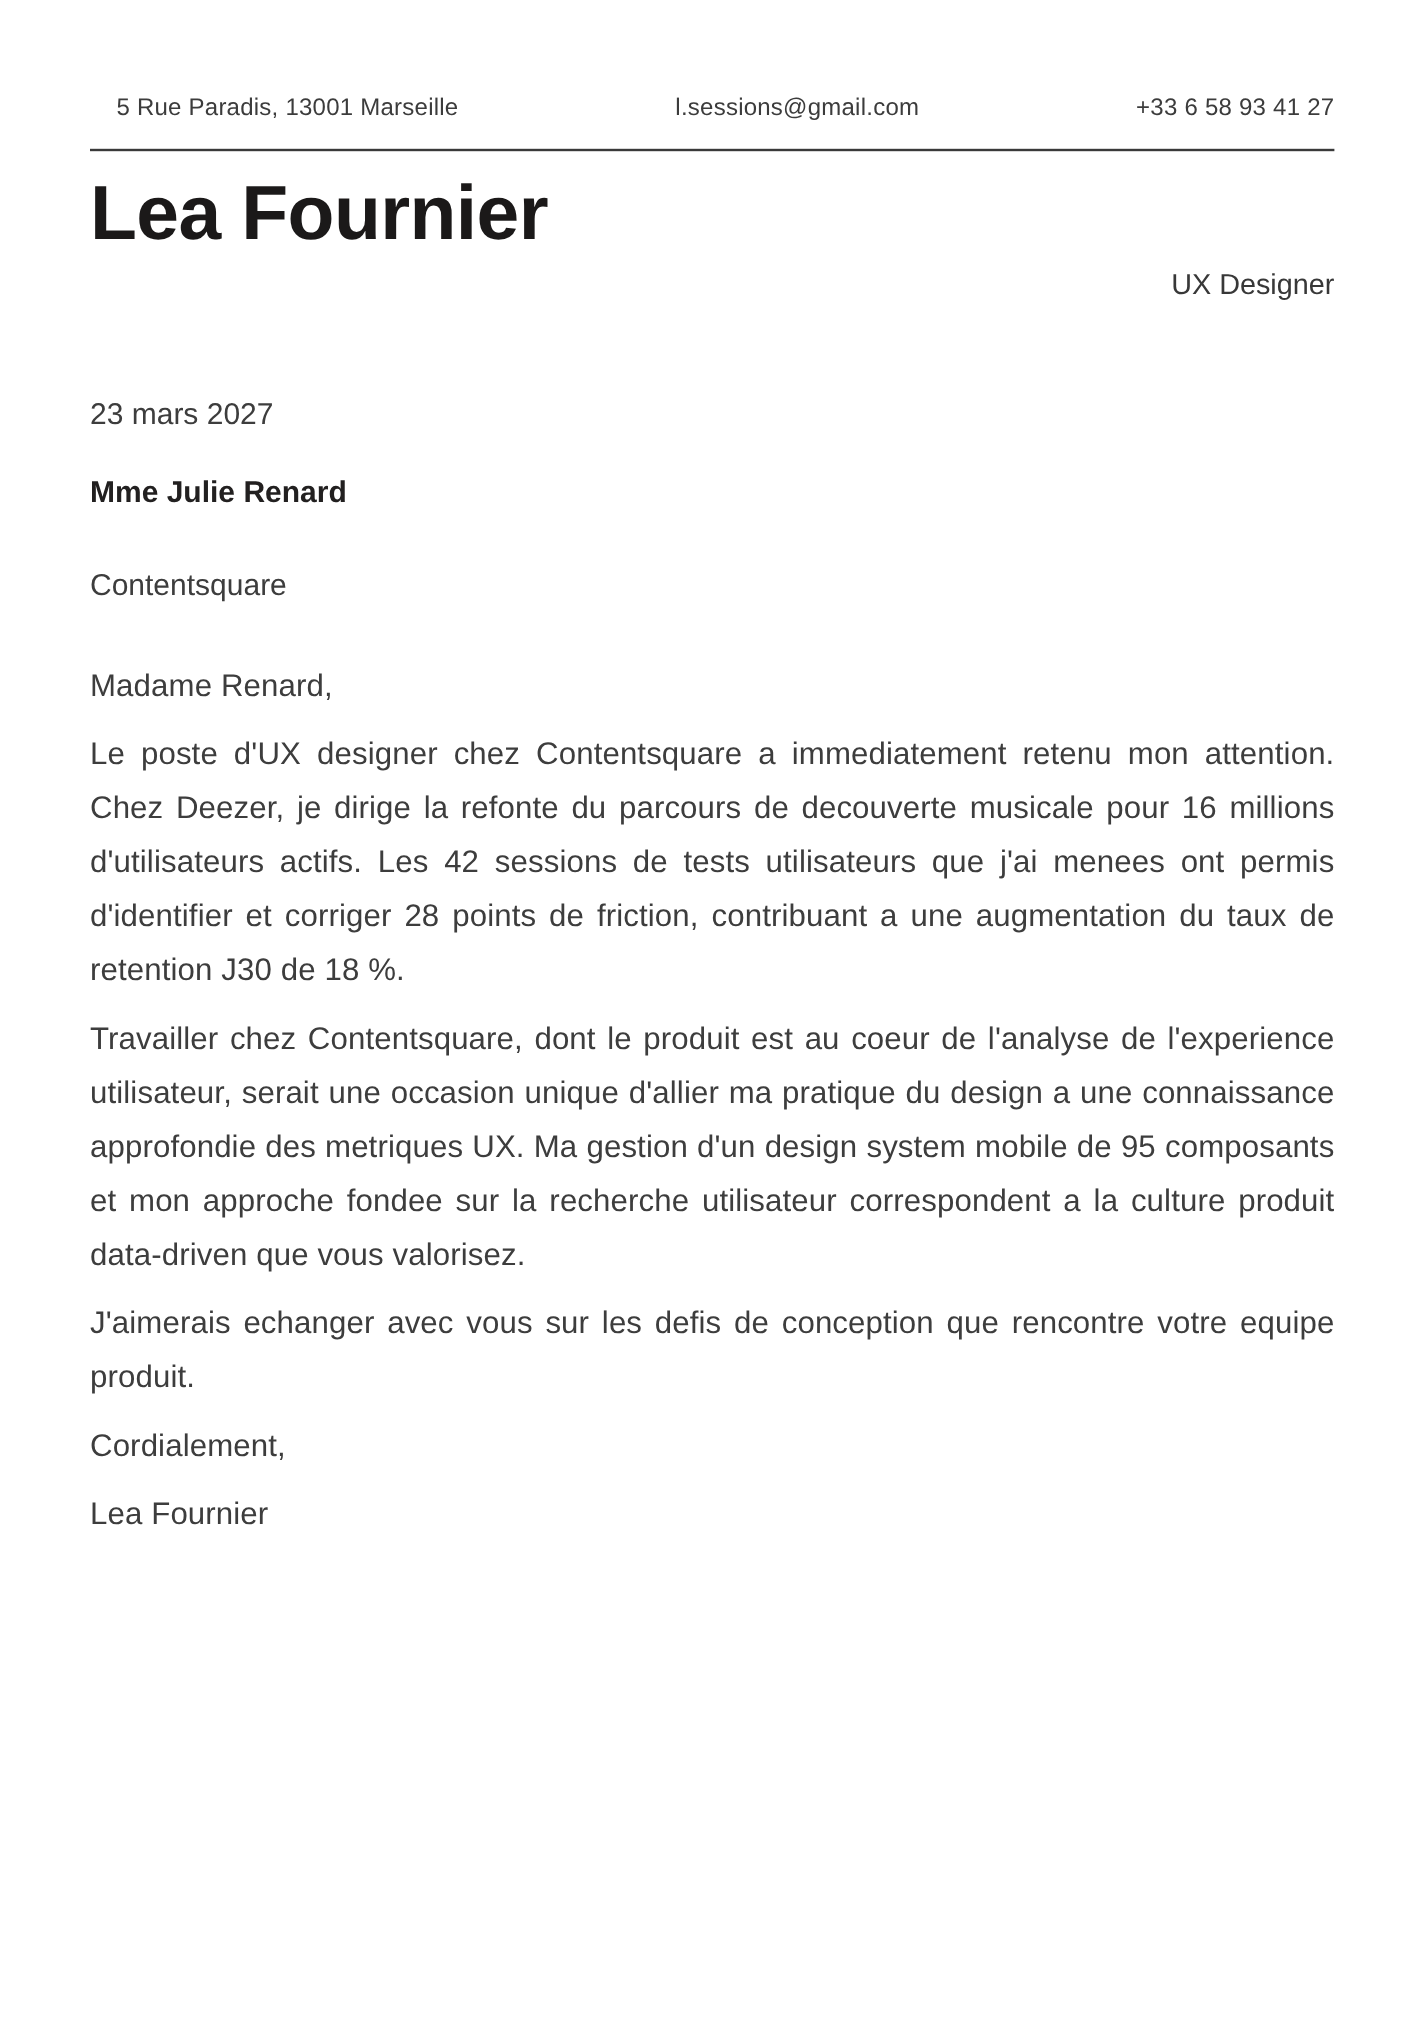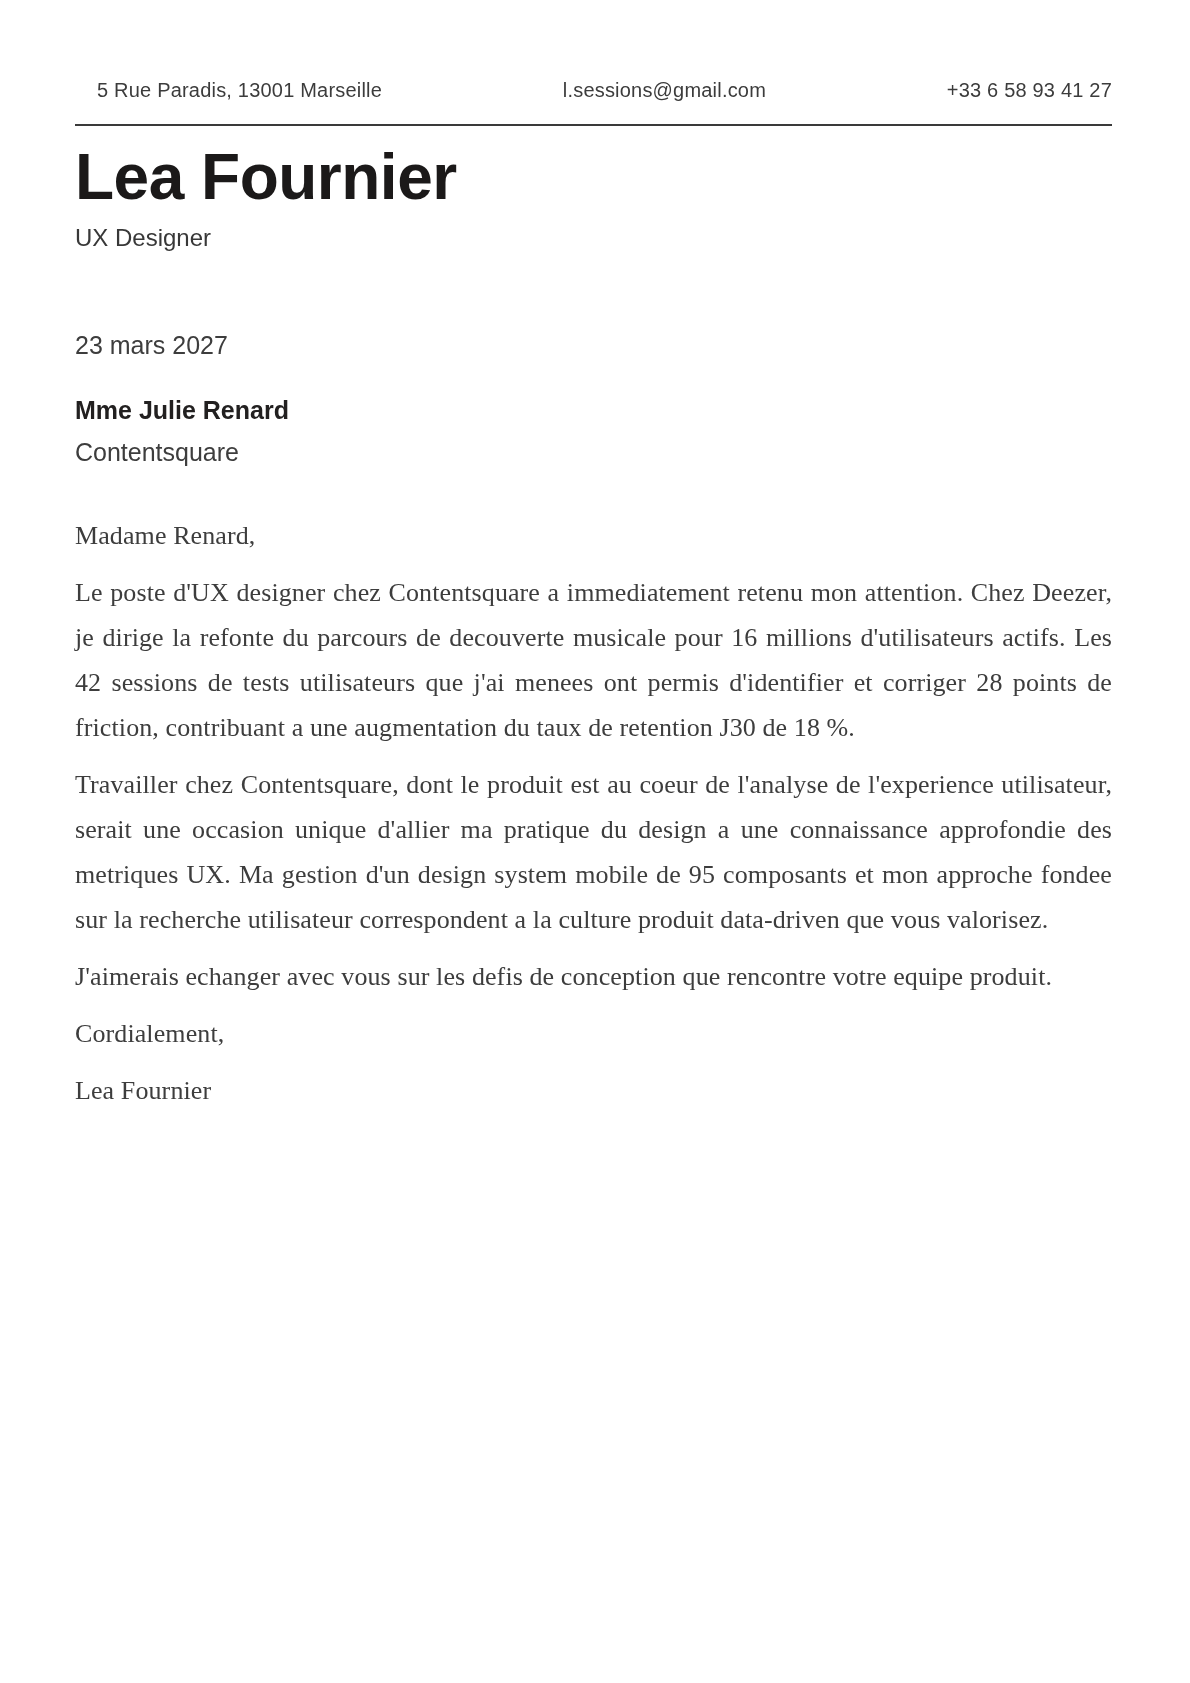--- a/index.html
+++ b/index.html
@@ -35,44 +35,44 @@
     font-weight: 800;
     color: #1b1919;
     letter-spacing: -0.5px;
   }
   .page-subtitle {
     margin: 6px 0 0 0;
     font-size: 24px;
     line-height: 1.3;
     color: #383838;
     font-weight: 400;
+    text-align: right;
   }
   .date-line {
     margin: 76px 0 0 0;
     font-size: 25px;
     line-height: 1.3;
     color: #3d3d3d;
   }
   .recipient-block {
     margin: 28px 0 0 0;
     font-size: 25px;
     line-height: 42px;
   }
   .recipient-name {
     font-weight: 700;
     color: #222020;
   }
-  .recipient-company { color: #3d3d3d; }
+  .recipient-company { color: #3d3d3d; margin-top: 36px; }
   .letter-body {
     margin-top: 40px;
     font-size: 26px;
     line-height: 45px;
     color: #3d3d3d;
     letter-spacing: 0.1px;
-    font-family: Liberation Serif, serif;
   }
   .letter-body p { margin: 0 0 12px 0; }
   .para { text-align: justify; }
   .plain { text-align: left; }
 </style>
 </head>
 <body>
 
 <header>
   <div class="contact-row">

